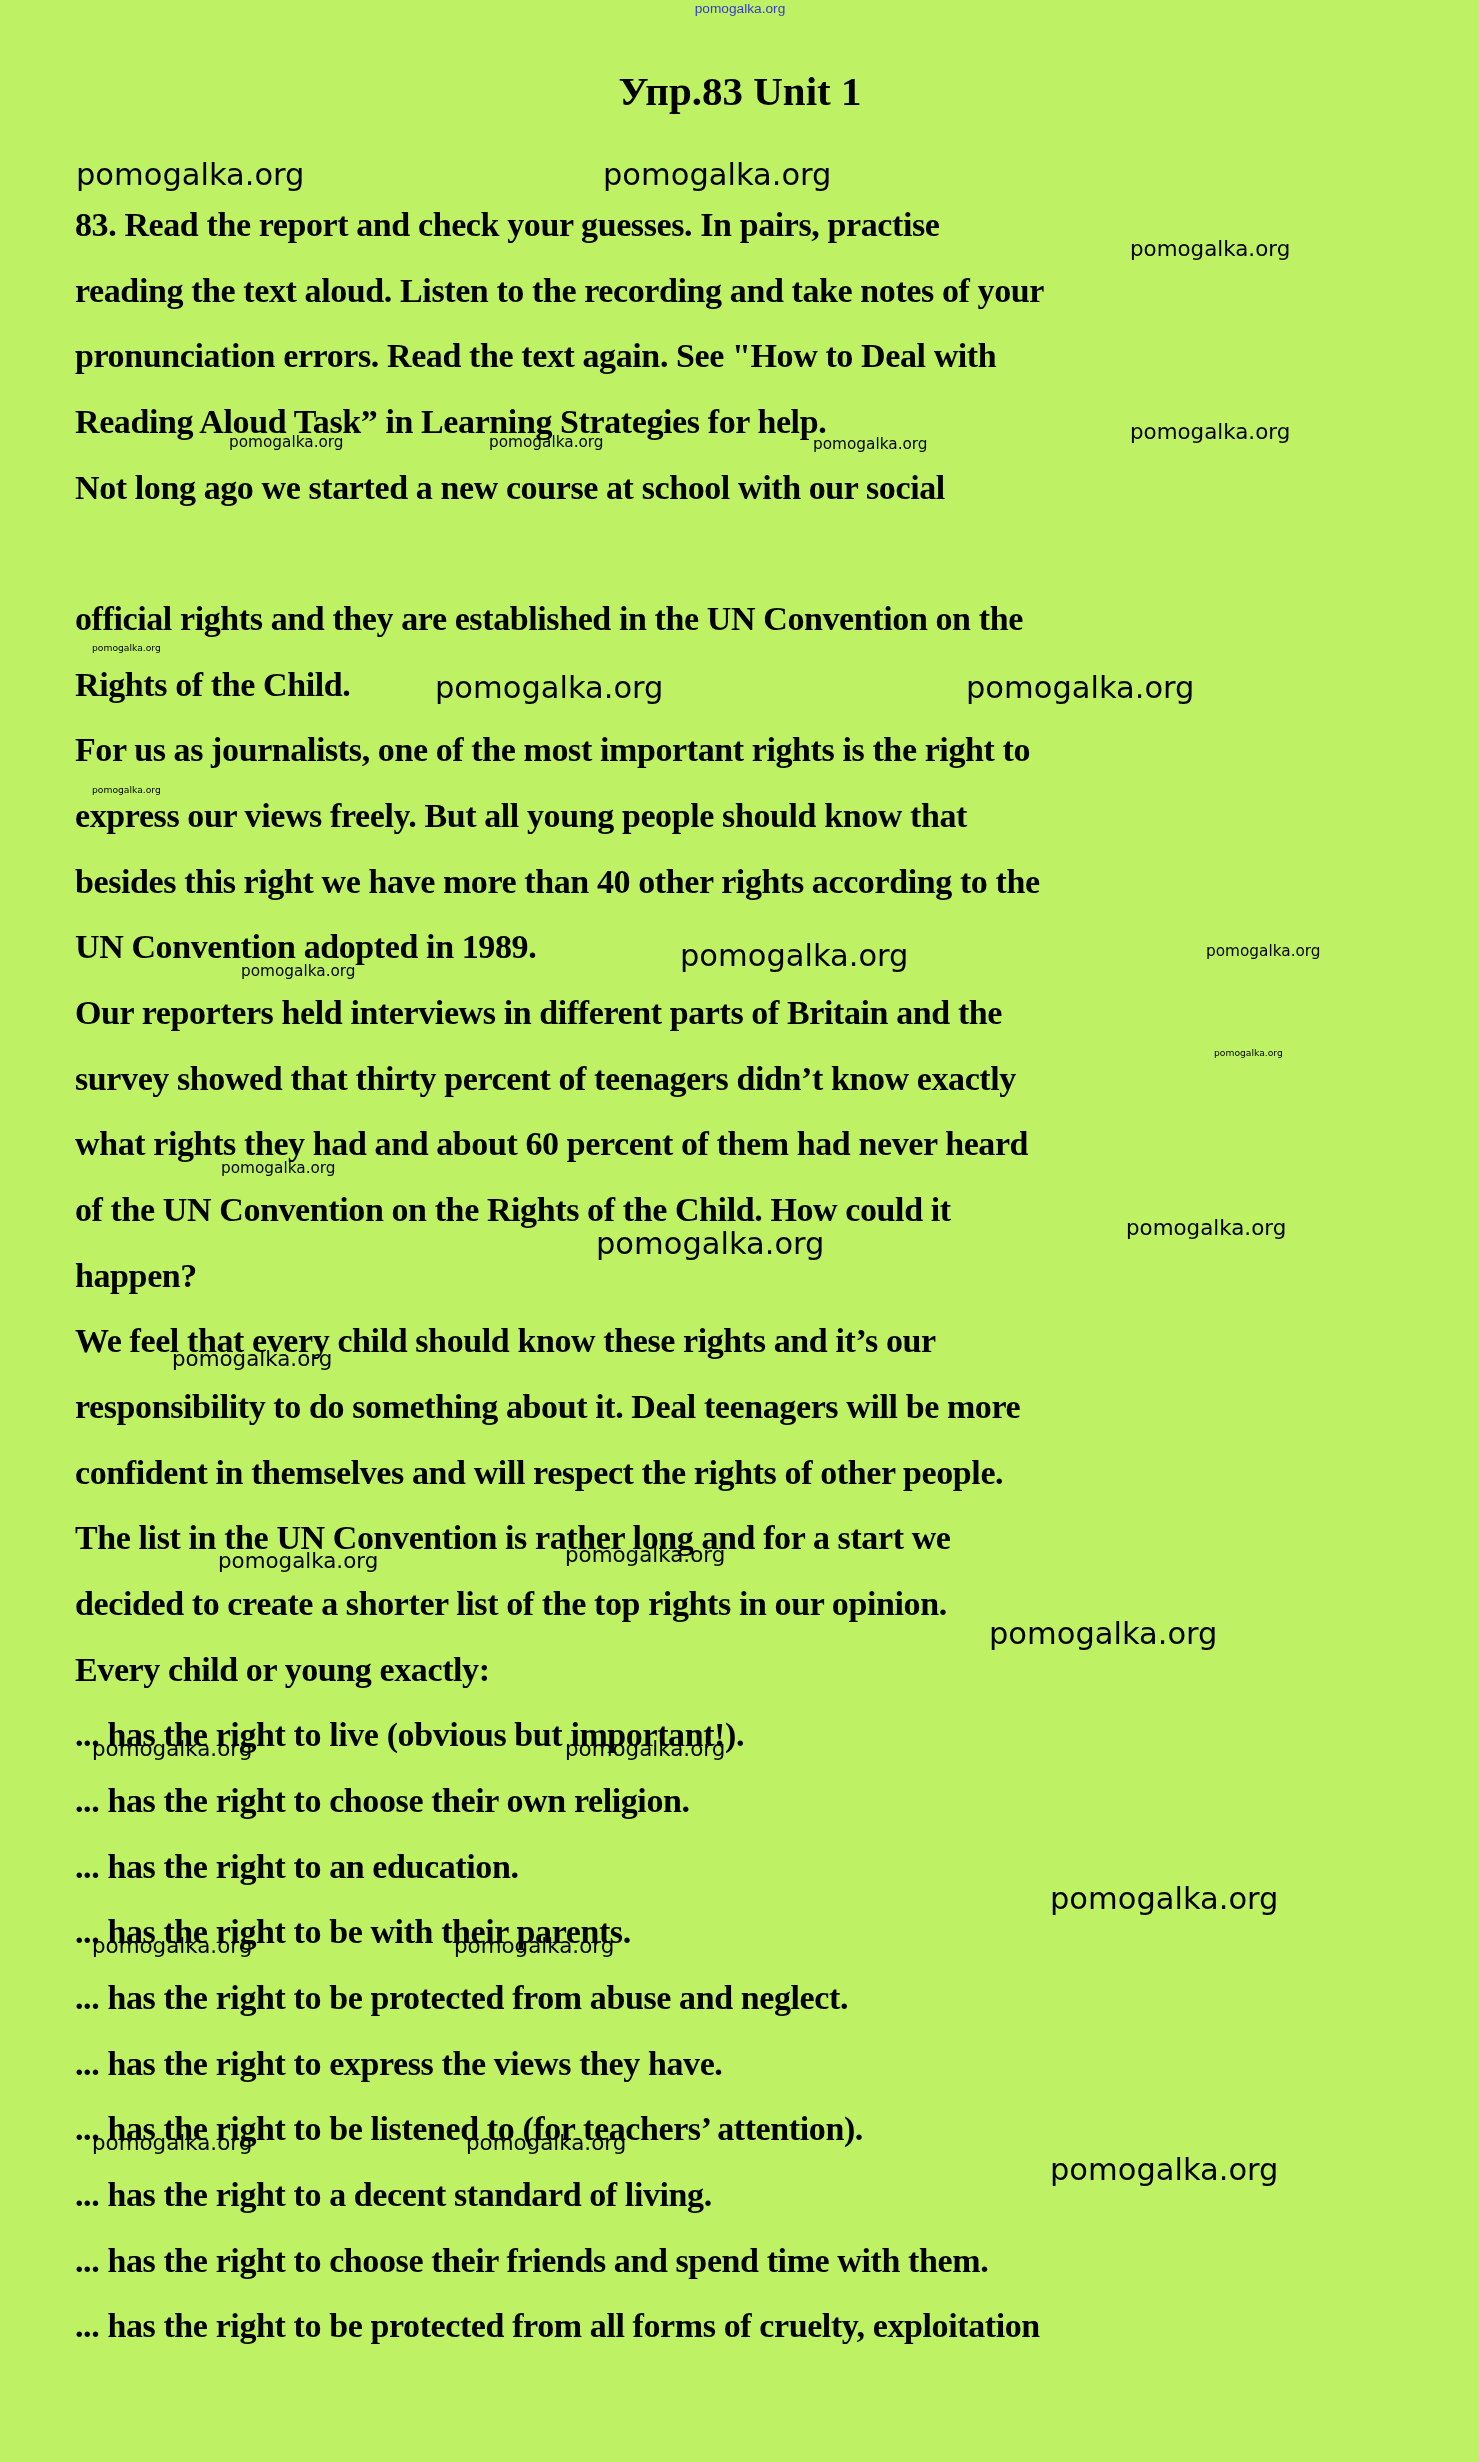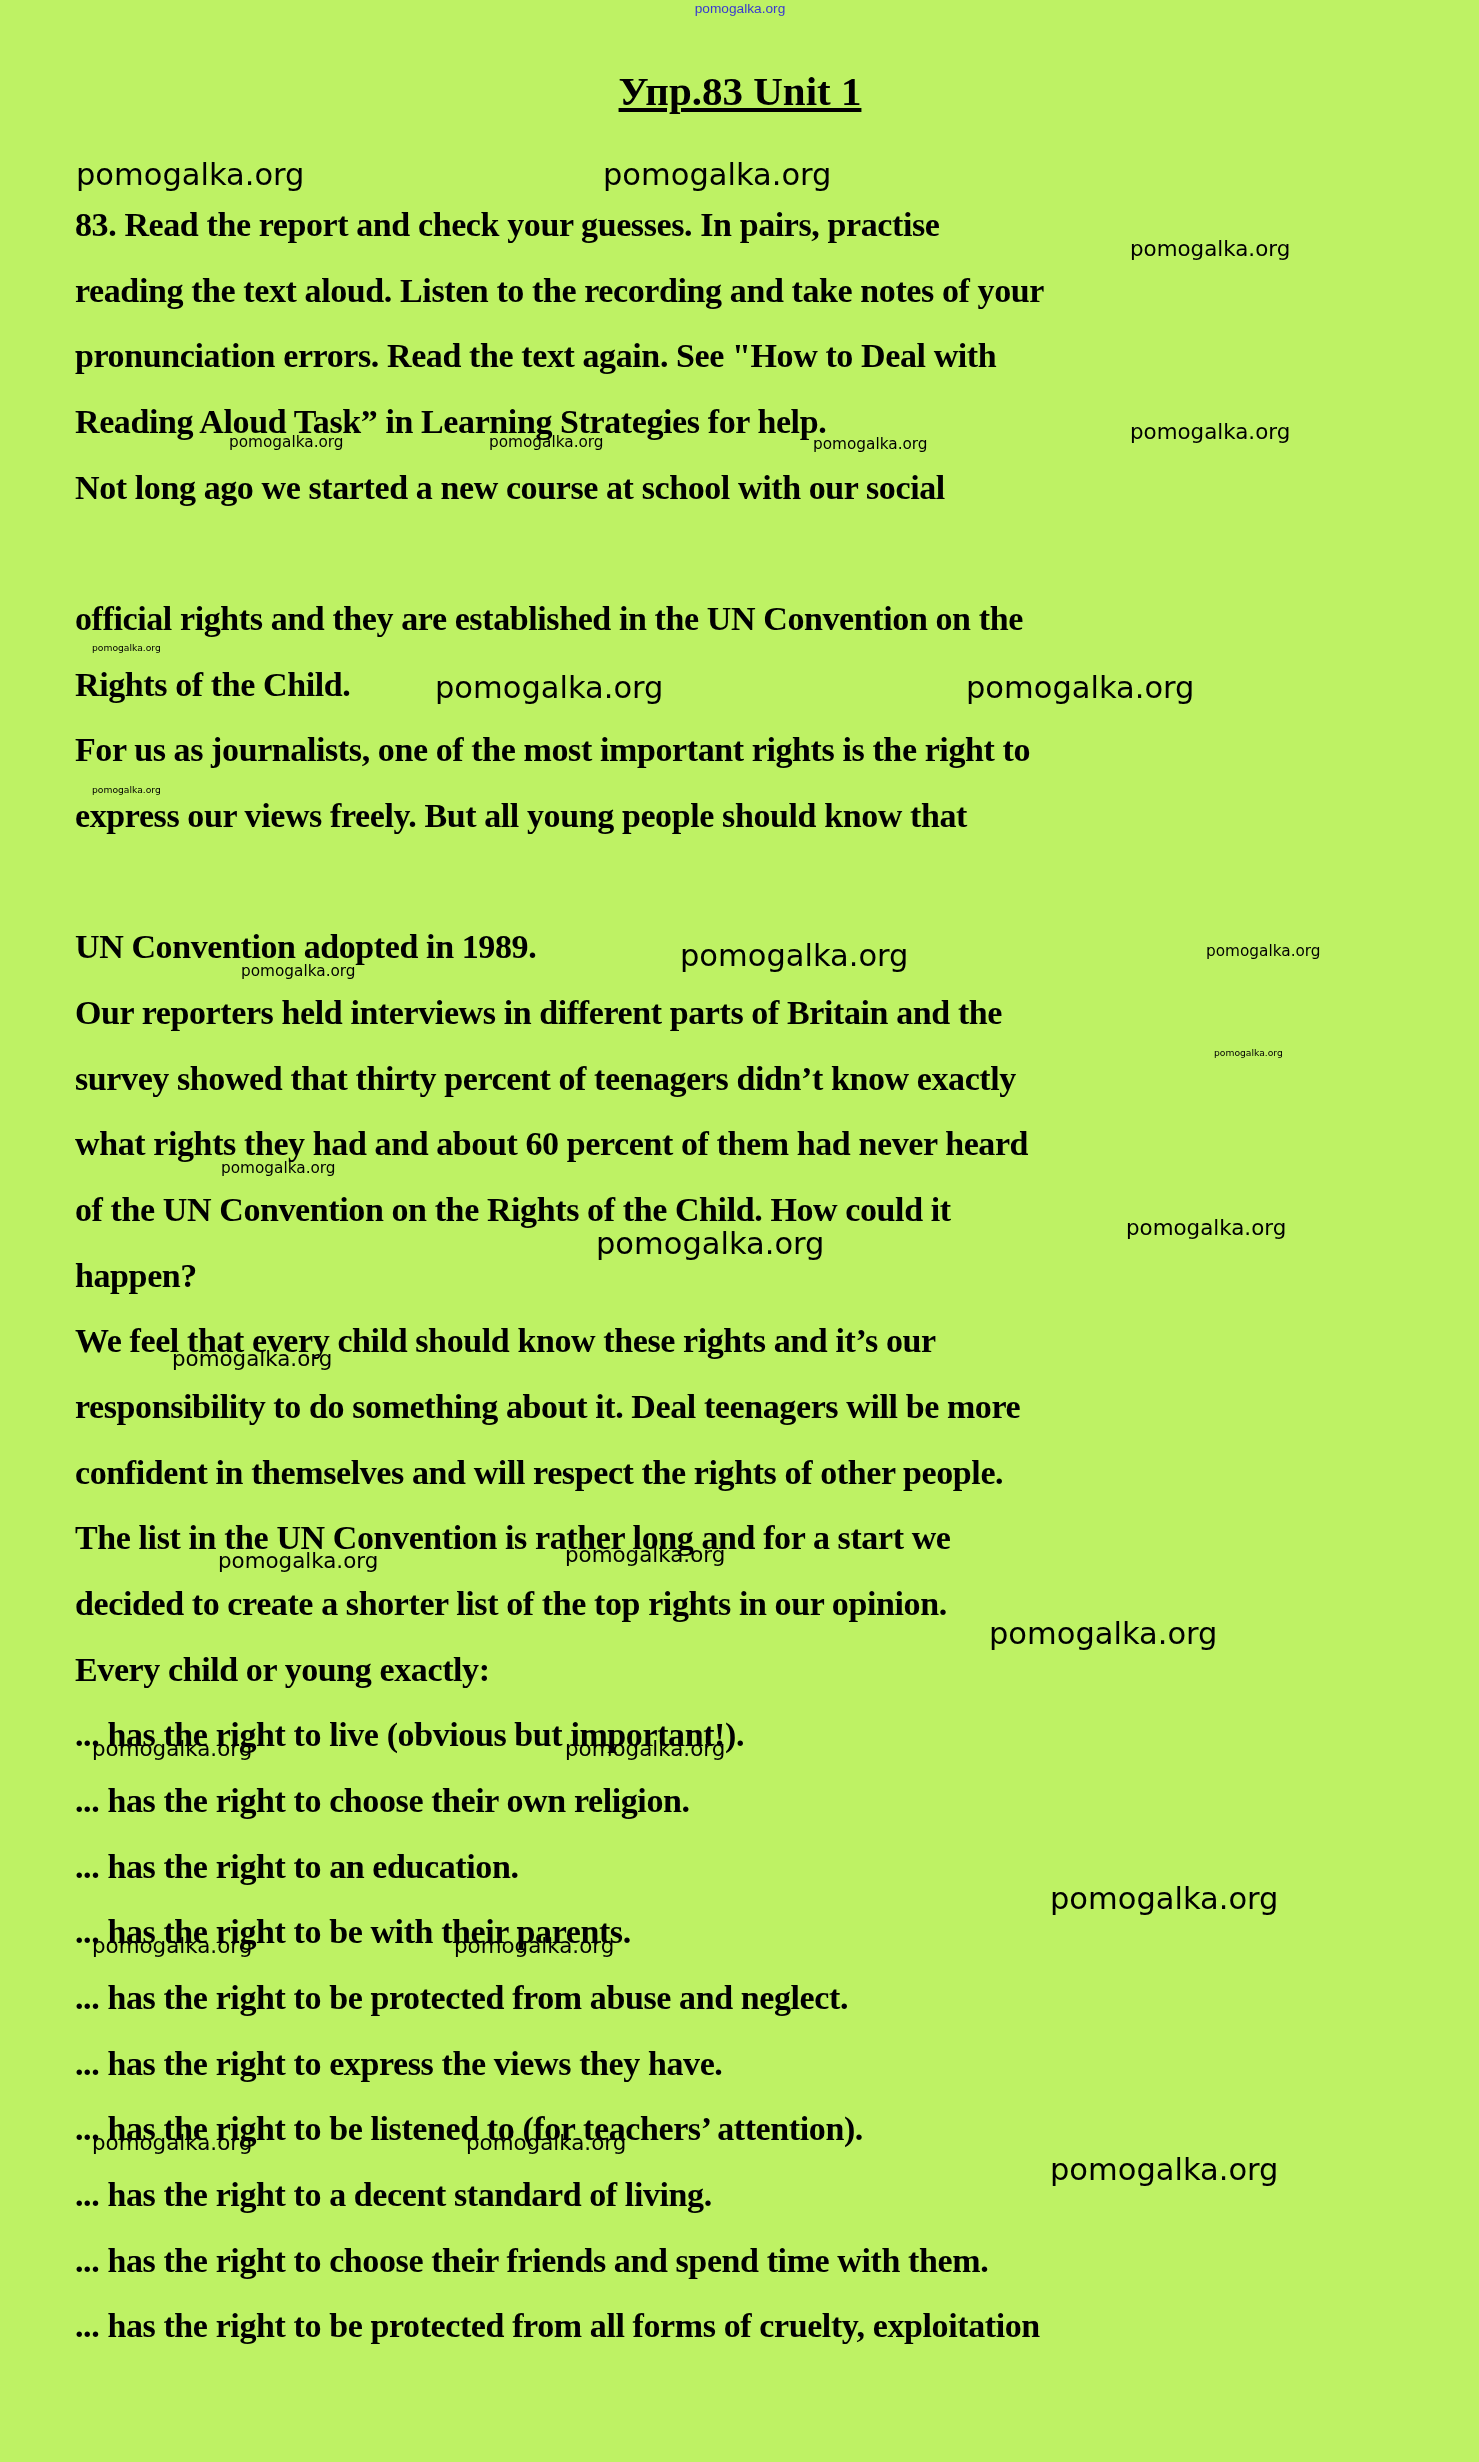--- a/index.html
+++ b/index.html
@@ -1,21 +1,21 @@
 <!DOCTYPE html>
 <html style="font-size:12.2px"><head>
 <meta charset="utf-8">
 <style>
   html, body { margin:0; padding:0; background:#ffffff; }
   body { width:1480px; height:2462px; position:relative; overflow:hidden; }
   .page { position:absolute; left:0; top:0; width:1480px; height:2462px; background:#bef264; }
   .top-mark { position:absolute; top:0; left:0; width:1480px; text-align:center;
     font-family:"Liberation Sans", sans-serif; font-size:13.7px; color:#3a3ad0; line-height:17px; }
   .title { position:absolute; top:67px; left:0; width:1480px; text-align:center;
-    font-family:"Liberation Serif", serif; font-weight:bold; font-size:41px; color:#000; line-height:49px;text-decoration:underline; }
+    font-family:"Liberation Serif", serif; font-weight:bold; font-size:41px; color:#000; line-height:49px; }
   .line { position:absolute; left:75px; font-family:"Liberation Serif", serif; font-weight:bold;
     font-size:34px; color:#000; line-height:49px; white-space:nowrap; letter-spacing:-0.4px; }
   .wm { position:absolute; font-family:"DejaVu Sans", sans-serif; color:#000; white-space:nowrap; line-height:1; }
   .wm-m { font-size:30.5px; }
   .wm-s { font-size:21.4px; }
   .wm-xs { font-size:15.3px; }
   .wm-xxs { font-size:9.2px; }
 </style>
 </head>
 <body>
@@ -28,20 +28,21 @@
   <div class="line" style="top:200px">83. Read the report and check your guesses. In pairs, practise</div>
   <div class="line" style="top:266px">reading the text aloud. Listen to the recording and take notes of your</div>
   <div class="line" style="top:331px">pronunciation errors. Read the text again. See "How to Deal with</div>
   <div class="line" style="top:397px">Reading Aloud Task” in Learning Strategies for help.</div>
 
   <div class="line" style="top:463px">Not long ago we started a new course at school with our social</div>
   <div class="line" style="top:594px">official rights and they are established in the UN Convention on the</div>
   <div class="line" style="top:660px">Rights of the Child.</div>
   <div class="line" style="top:725px">For us as journalists, one of the most important rights is the right to</div>
   <div class="line" style="top:791px">express our views freely. But all young people should know that</div>
+  <div class="line" style="top:857px">besides this right we have more than 40 other rights according to the</div>
   <div class="line" style="top:922px">UN Convention adopted in 1989.</div>
   <div class="line" style="top:988px">Our reporters held interviews in different parts of Britain and the</div>
   <div class="line" style="top:1054px">survey showed that thirty percent of teenagers didn’t know exactly</div>
   <div class="line" style="top:1119px">what rights they had and about 60 percent of them had never heard</div>
   <div class="line" style="top:1185px">of the UN Convention on the Rights of the Child. How could it</div>
   <div class="line" style="top:1251px">happen?</div>
   <div class="line" style="top:1316px">We feel that every child should know these rights and it’s our</div>
   <div class="line" style="top:1382px">responsibility to do something about it. Deal teenagers will be more</div>
   <div class="line" style="top:1448px">confident in themselves and will respect the rights of other people.</div>
   <div class="line" style="top:1513px">The list in the UN Convention is rather long and for a start we</div>

